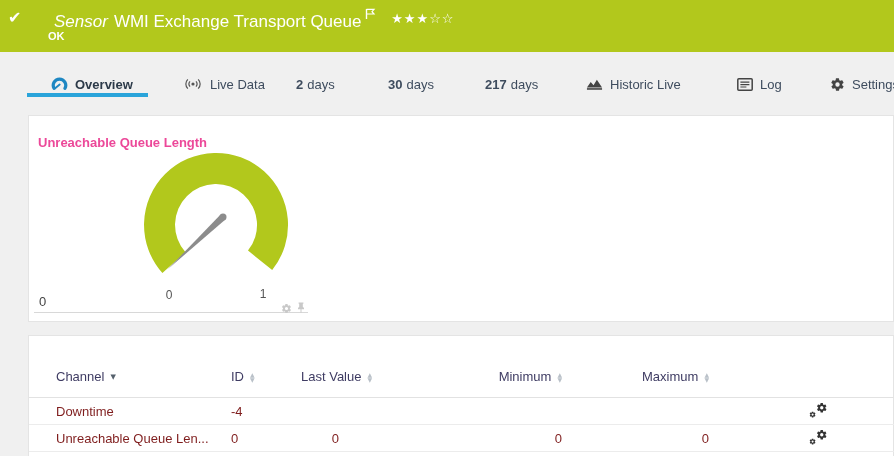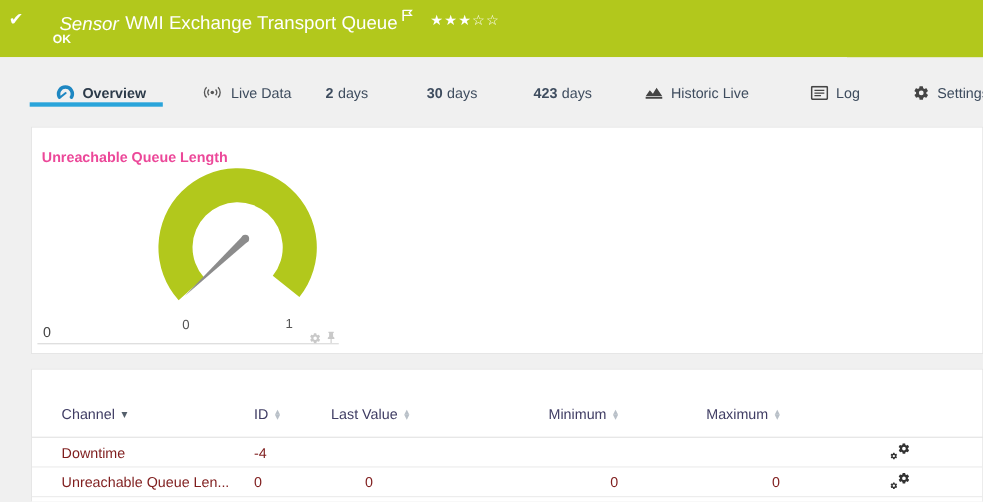--- a/index.html
+++ b/index.html
@@ -92,21 +92,21 @@
     </div>
     <div class="tab" style="left:296px;">
       <b>2</b>
       <span>days</span>
     </div>
     <div class="tab" style="left:388px;">
       <b>30</b>
       <span>days</span>
     </div>
     <div class="tab" style="left:485px;">
-      <b>423</b>
+      <b>217</b>
       <span>days</span>
     </div>
     <div class="tab" style="left:586px;">
       <span class="ticon">
           <svg width="17" height="14" viewBox="0 0 18 14">
             <path d="M1 10.8 L5 5 L8 8.4 L11.5 2.6 L17 10.8 Z" fill="#444"></path>
             <rect x="1" y="11.4" width="16" height="1.7" fill="#444"></rect>
           </svg>
         </span>
       <span>Historic Live</span>

